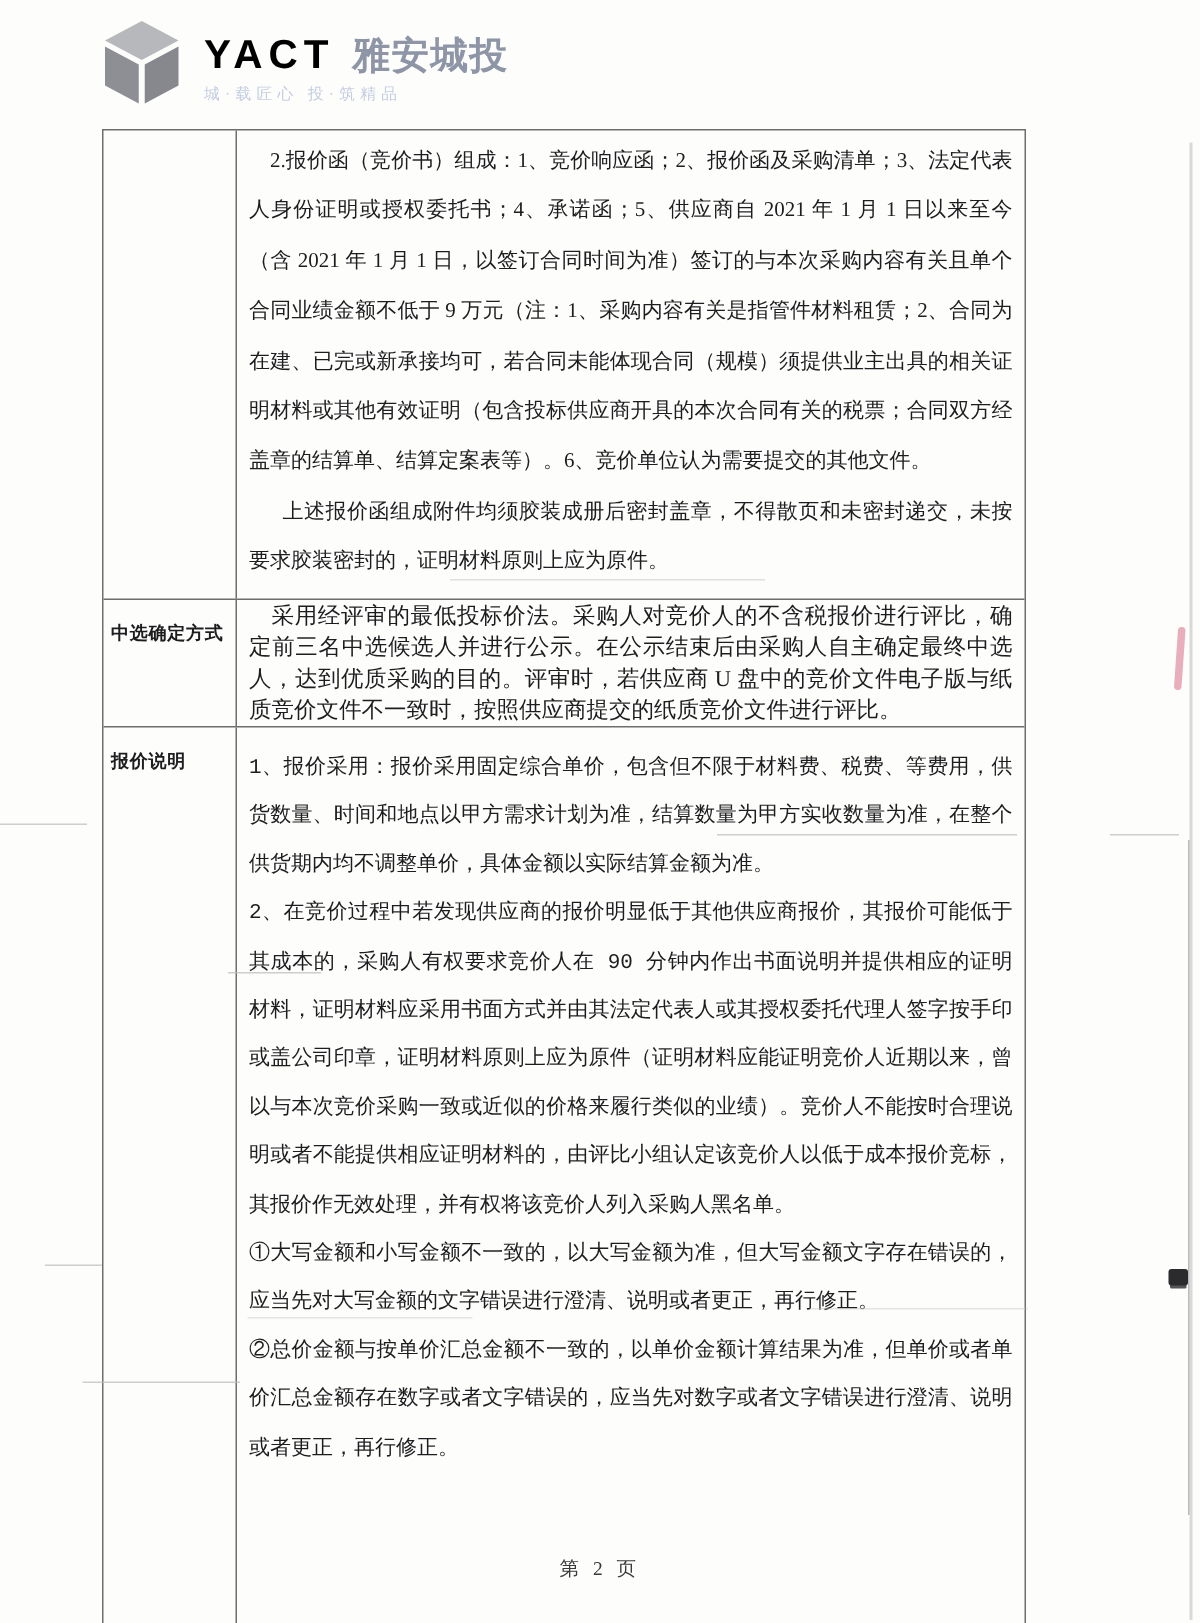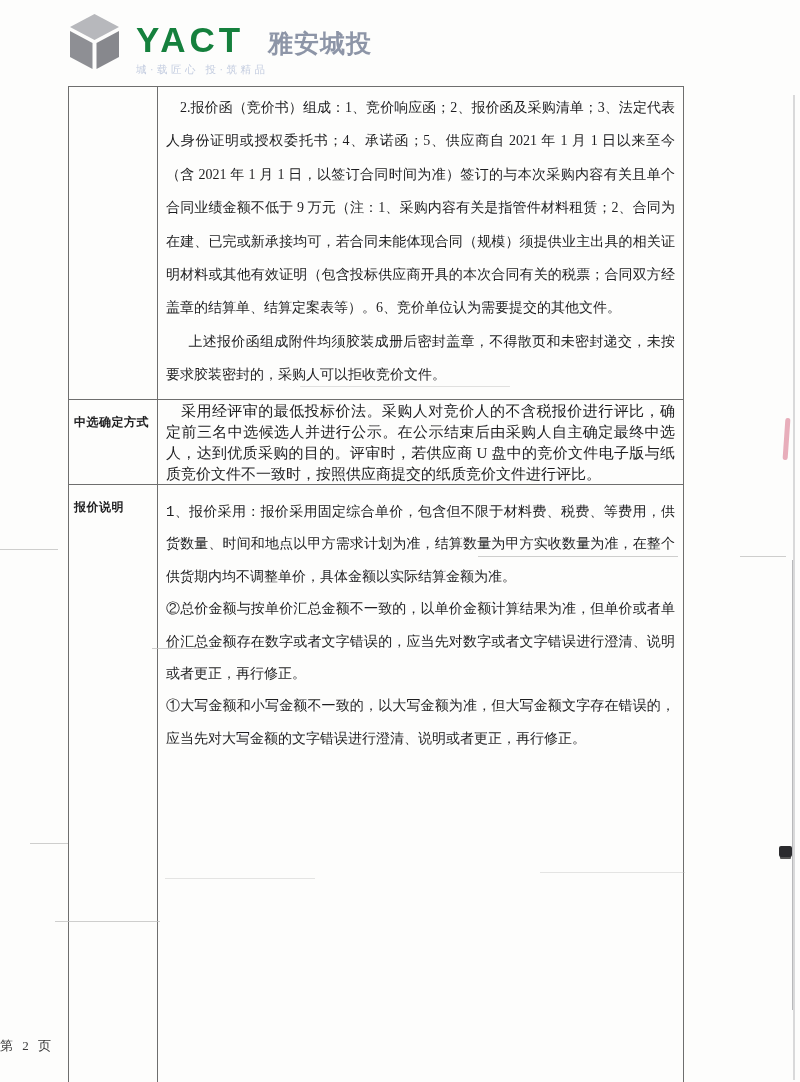--- a/index.html
+++ b/index.html
@@ -8,28 +8,28 @@
     background:#fdfdfc;
     font-family:"Liberation Serif","DejaVu Serif",serif;
   }
   
   .logo{position:absolute;left:66px;top:12px;display:flex;align-items:flex-start;}
   .logo-cube{width:57px;height:58px;flex:0 0 auto;}
   .logo-text{margin-left:13px;padding-top:8px;}
   .logo-line1{display:flex;align-items:baseline;}
   .logo-abbr{
     font-family:"Liberation Sans","DejaVu Sans",sans-serif;
-    font-size:35px;font-weight:600;letter-spacing:4px;color:#15803d;
+    font-size:27px;font-weight:600;letter-spacing:4px;color:#000000;
   }
   .logo-name{
     font-family:"Liberation Sans","DejaVu Sans",sans-serif;
-    font-size:25px;font-weight:700;letter-spacing:1px;color:#8d95a7;margin-left:24px;
+    font-size:25px;font-weight:700;letter-spacing:1px;color:#8d95a7;margin-left:12px;
   }
   .logo-tagline{
-    font-family:Liberation Sans, sans-serif;
+    font-family:Liberation Serif, serif;
     font-size:10.5px;letter-spacing:3.5px;color:#c4cde0;margin-top:3px;
   }
   
   .doc-table{
     position:absolute;left:68px;top:86px;width:616px;height:1063px;
     border:1px solid #6e6e6e;box-sizing:border-box;
     display:flex;flex-direction:column;
     color:#1d1d1f;
     align-items:flex-end;
   }
@@ -52,21 +52,21 @@
   .r1 .cell-content{padding-top:4px;font-size:14px;}
   .r1 .cell-content p{line-height:33.4px;}
   .r1 .cell-content p.p-indent1{text-indent:1em;}
   .r1 .cell-content p.p-indent2{text-indent:1.6em;}
   .r2 .cell-content{padding-top:1px;font-size:15px;}
   .r2 .cell-content p{line-height:21px;text-indent:1em;}
   .r3 .cell-content{padding-top:11px;font-size:14px;}
   .r3 .cell-content p{line-height:32.4px;}
   
   .page-footer{
-    position:absolute;left:0;top:1037px;width:800px;
+    position:absolute;left:0;top:1037px;width:800px;text-align:center;
     font-size:13px;letter-spacing:3px;color:#3a3a3a;
   }
   
   .artifact{position:absolute;pointer-events:none;}
   .dash{height:1px;background:#bdbdbd;opacity:.75;}
   .edge-line{left:793px;top:95px;width:2px;height:985px;background:#cfcfd1;opacity:.8;}
   .edge-line-dark{left:792px;top:560px;width:1px;height:450px;background:#a8a8aa;opacity:.8;}
   .dark-mark{left:779px;top:846px;width:13px;height:11px;background:#2b2b2e;border-radius:2px;box-shadow:0 3px 0 -1px #555;}
   .pink-streak{left:784px;top:418px;width:5px;height:42px;background:#d4607a;opacity:.5;border-radius:3px;transform:rotate(4deg);}
 </style>
@@ -87,37 +87,38 @@
     <div class="logo-tagline">城·载匠心  投·筑精品</div>
   </div>
 </div>
 
 <div class="doc-table">
 
   <div class="t-row r1">
     <div class="cell-label"></div>
     <div class="cell-content">
       <p class="p-indent1">2.报价函（竞价书）组成：1、竞价响应函；2、报价函及采购清单；3、法定代表人身份证明或授权委托书；4、承诺函；5、供应商自 2021 年 1 月 1 日以来至今（含 2021 年 1 月 1 日，以签订合同时间为准）签订的与本次采购内容有关且单个合同业绩金额不低于 9 万元（注：1、采购内容有关是指管件材料租赁；2、合同为在建、已完或新承接均可，若合同未能体现合同（规模）须提供业主出具的相关证明材料或其他有效证明（包含投标供应商开具的本次合同有关的税票；合同双方经盖章的结算单、结算定案表等）。6、竞价单位认为需要提交的其他文件。</p>
-      <p class="p-indent2">上述报价函组成附件均须胶装成册后密封盖章，不得散页和未密封递交，未按要求胶装密封的，采购人可以拒收竞价文件。</p>
+      <p class="p-indent2">上述报价函组成附件均须胶装成册后密封盖章，不得散页和未密封递交，未按要求胶装密封的，证明材料原则上应为原件。</p>
     </div>
   </div>
 
   <div class="t-row r2">
     <div class="cell-label">中选确定方式</div>
     <div class="cell-content">
       <p>采用经评审的最低投标价法。采购人对竞价人的不含税报价进行评比，确定前三名中选候选人并进行公示。在公示结束后由采购人自主确定最终中选人，达到优质采购的目的。评审时，若供应商 U 盘中的竞价文件电子版与纸质竞价文件不一致时，按照供应商提交的纸质竞价文件进行评比。</p>
     </div>
   </div>
 
   <div class="t-row r3">
     <div class="cell-label">报价说明</div>
     <div class="cell-content">
       <p>1、报价采用：报价采用固定综合单价，包含但不限于材料费、税费、等费用，供货数量、时间和地点以甲方需求计划为准，结算数量为甲方实收数量为准，在整个供货期内均不调整单价，具体金额以实际结算金额为准。</p>
+      <p>2、在竞价过程中若发现供应商的报价明显低于其他供应商报价，其报价可能低于其成本的，采购人有权要求竞价人在 90 分钟内作出书面说明并提供相应的证明材料，证明材料应采用书面方式并由其法定代表人或其授权委托代理人签字按手印或盖公司印章，证明材料原则上应为原件（证明材料应能证明竞价人近期以来，曾以与本次竞价采购一致或近似的价格来履行类似的业绩）。竞价人不能按时合理说明或者不能提供相应证明材料的，由评比小组认定该竞价人以低于成本报价竞标，其报价作无效处理，并有权将该竞价人列入采购人黑名单。</p>
+      <p>①大写金额和小写金额不一致的，以大写金额为准，但大写金额文字存在错误的，应当先对大写金额的文字错误进行澄清、说明或者更正，再行修正。</p>
       <p>②总价金额与按单价汇总金额不一致的，以单价金额计算结果为准，但单价或者单价汇总金额存在数字或者文字错误的，应当先对数字或者文字错误进行澄清、说明或者更正，再行修正。</p>
-      <p>①大写金额和小写金额不一致的，以大写金额为准，但大写金额文字存在错误的，应当先对大写金额的文字错误进行澄清、说明或者更正，再行修正。</p>
     </div>
   </div>
 
 </div>
 
 <div class="page-footer">第 2 页</div>
 
 <div class="artifact edge-line"></div>
 <div class="artifact edge-line-dark"></div>
 <div class="artifact dark-mark"></div>

